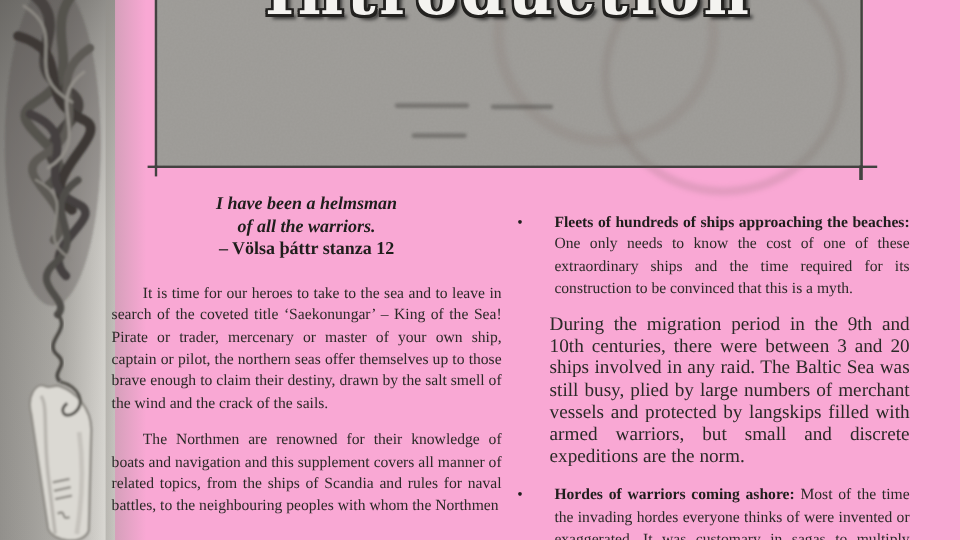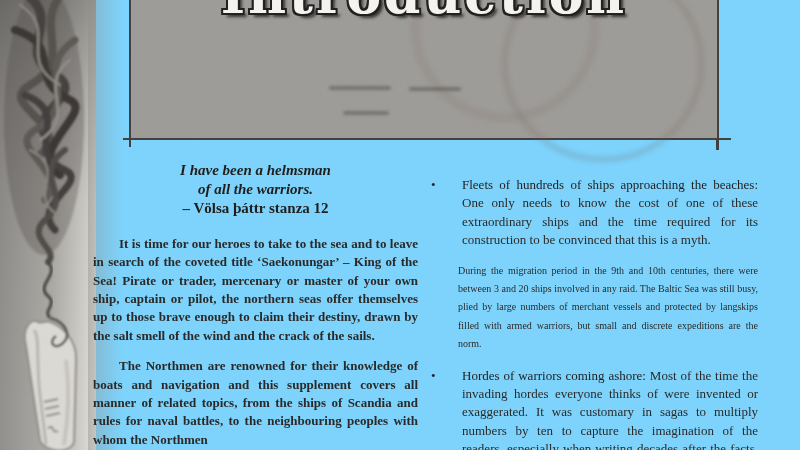--- a/index.html
+++ b/index.html
@@ -1,18 +1,18 @@
 <!DOCTYPE html>
 <html><head>
 <meta charset="utf-8">
 <style>
   html,body{margin:0;padding:0;}
   .page{
     position:relative;width:800px;height:450px;overflow:hidden;
-    background:#7dd3fc;
+    background:#f9a8d4;
     font-family:"Liberation Serif", serif;
     color:#2b2a28;
   }
   
   .sidebar-art{position:absolute;left:0;top:0;width:96px;height:450px;}
   
   .header-panel{
     position:absolute;left:129px;top:-6px;width:586px;height:144px;
     background:#9c9a96;
     border-left:2px solid #434140;border-right:2px solid #434140;border-bottom:2px solid #434140;
@@ -45,26 +45,26 @@
   .col-left{position:absolute;left:93px;top:161px;width:325px;}
   .col-right{position:absolute;left:427px;top:176px;width:331px;}
   .quote{ text-align:center;font-weight:bold;font-style:italic;
           font-size:15px;line-height:18.6px;color:#1f1e1c;margin:0 0 17px 0;}
   .quote-line{display:block;}
   .quote-attr{display:block;font-style:normal;font-size:15px;margin-top:1px;}
   .body-para{
     margin:0 0 12px 0;font-size:13px;line-height:18.4px;
     text-align:justify;text-align-last:left;
   }
-  .indent{text-indent:26px;font-weight:bold;}
+  .indent{text-indent:26px;}
   .bullet-item{display:flex;margin:0 0 12px 0;}
   .bullet-marker{width:31px;flex:0 0 31px;font-size:13px;line-height:18.4px;padding-left:4px;color:#1f1e1c;}
   .bullet-body{flex:1;font-size:13px;line-height:18.4px;text-align:justify;text-align-last:left;margin:0;}
-  .bullet-lead{font-weight:normal;color:#1f1e1c;}
-  .cont-para{margin:0 0 13px 31px;font-size:10px;line-height:18.4px;text-align:justify;text-align-last:left;}
+  .bullet-lead{font-weight:bold;color:#1f1e1c;}
+  .cont-para{margin:0 0 13px 31px;font-size:16px;line-height:18.4px;text-align:justify;text-align-last:left;}
   .edge-fade{position:absolute;left:88px;top:0;width:34px;height:450px;
     background:linear-gradient(90deg, rgba(146,143,137,.45), rgba(146,143,137,0));pointer-events:none;}
 </style>
 </head>
 <body>
 
 <div class="page">
 
   <svg class="sidebar-art" viewBox="0 0 96 450" xmlns="http://www.w3.org/2000/svg">
     <defs>

